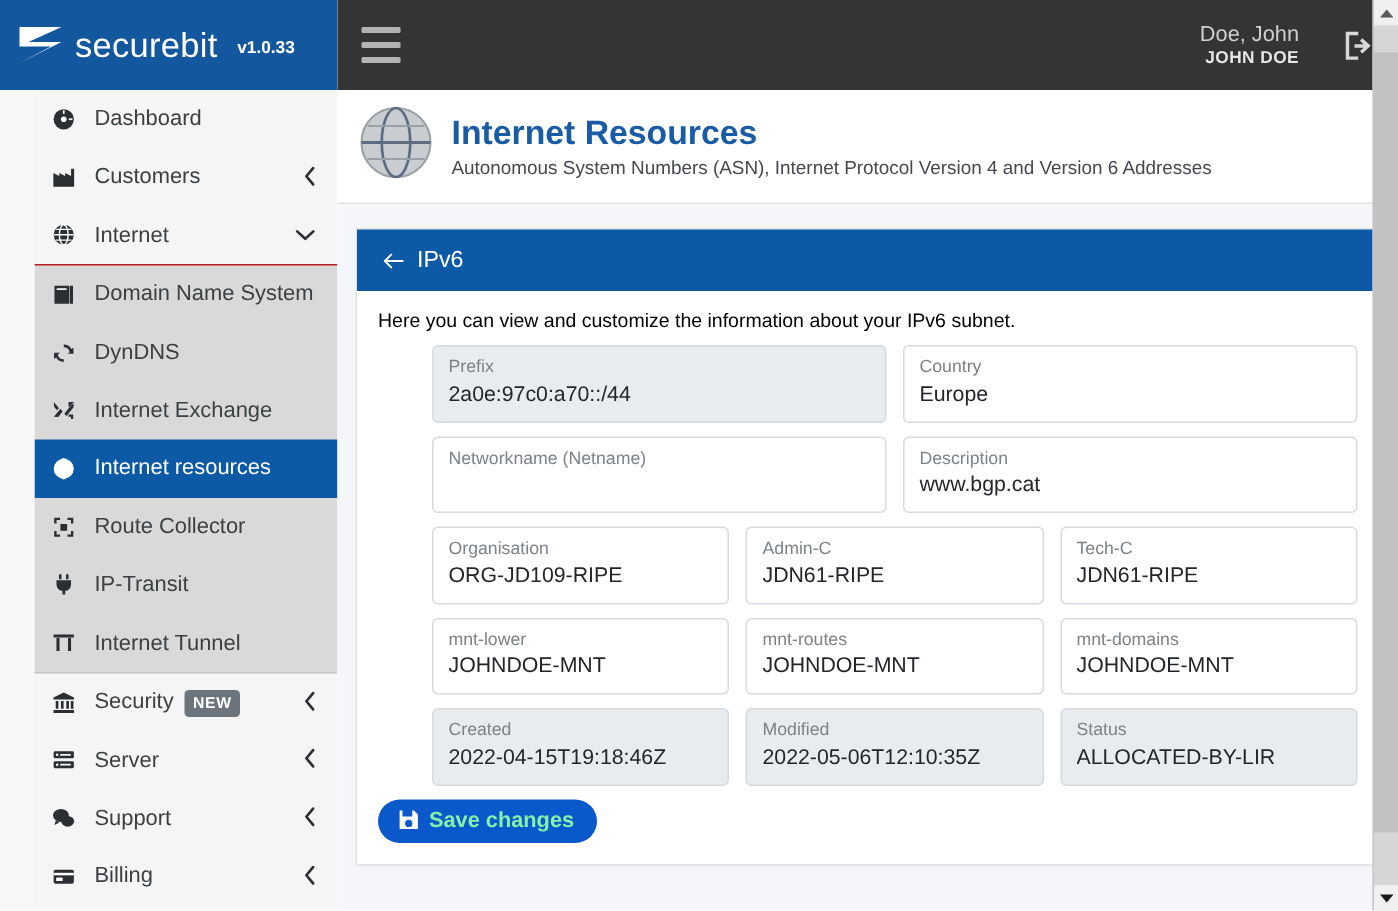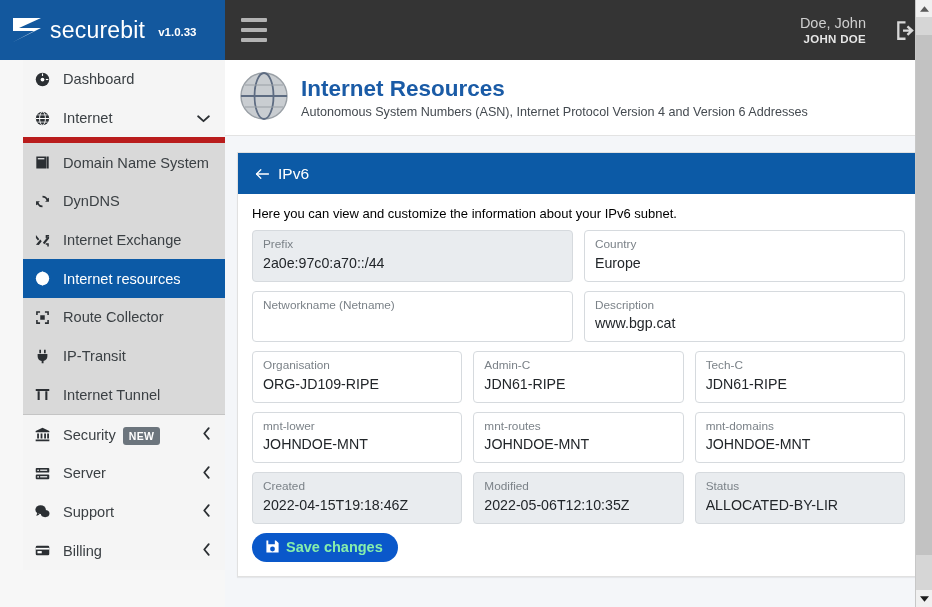--- a/index.html
+++ b/index.html
@@ -27,21 +27,21 @@
   .brand-name {
     color: #ffffff; font-size: 23px; letter-spacing: .2px; font-weight: 400;
   }
   .brand-ver {
     color: #ffffff; font-size: 11.5px; font-weight: bold; margin-left: 13px;
     padding-top: 4px;
   }
 
   .nav { flex: 1 1 auto; overflow: hidden; margin-left: 23px; }
   .nav-group-top { background: #f5f5f5; }
-  .nav-group-sub { background: #d9d9d9; border-top: 6px solid #b91c1c; }
+  .nav-group-sub { background: #d9d9d9; border-top: 1px solid #b91c1c; }
   .nav-group-bot { background: #f5f5f5; border-top: 1px solid #c4c4c4; }
 
   .nav-item {
     display: flex; align-items: center;
     height: 38.7px; padding: 0 14px 0 12px;
     color: #3b4044; font-size: 14.6px; white-space: nowrap;
     cursor: pointer;
   }
   .nav-item.active { background: #0c5aa6; color: #ffffff; }
   .nav-ico {
@@ -110,21 +110,21 @@
   }
   .card-head {
     background: #0c5aa6; color: #ffffff; height: 41px;
     display: flex; align-items: center; padding: 0 16px;
     font-size: 15.5px;
   }
   .back-arrow { margin-right: 7px; display: inline-flex; align-items: center; cursor: pointer; }
   .card-body { padding: 12px 14px 14px 14px; }
   .helper-text { font-size: 13px; color: #000000; margin-bottom: 9px; }
 
-  .row { display: flex; gap: 11px; margin-bottom: 9px; }
+  .row { display: flex; gap: 11px; margin-bottom: 9px; margin-left: 36px; }
   .field {
     flex: 1 1 0; border: 1px solid #d6dade; border-radius: 4px;
     padding: 6px 10px 7px 10px; background: #ffffff; min-width: 0;
   }
   .field.disabled { background: #e9ecef; border-color: #d6dade; }
   .field-label { font-size: 11.8px; color: #7b8288; line-height: 1.35; }
   .field-value {
     font-size: 14.2px; color: #22262a; line-height: 1.45;
     white-space: nowrap; overflow: hidden; text-overflow: ellipsis;
   }
@@ -178,20 +178,31 @@
           <div class="nav-item">
             <span class="nav-ico">
               <svg viewBox="0 0 16 16" width="15" height="15" fill="currentColor">
                 <circle cx="8" cy="8" r="7.2"></circle>
                 <circle cx="8" cy="8" r="2" fill="#fff"></circle>
                 <rect x="7.4" y="1.6" width="1.2" height="2.6" fill="#fff"></rect>
                 <rect x="11.6" y="7.4" width="2.6" height="1.2" fill="#fff"></rect>
               </svg>
             </span>
             <span class="nav-label">Dashboard</span>
+          </div>
+          <div class="nav-item">
+            <span class="nav-ico">
+              <svg viewBox="0 0 16 16" width="15" height="15" fill="currentColor">
+                <path d="M0.6 14.4V4.6l4.2 2.1V4.6l4.2 2.1V4.6l4.2 2.1V1.6h2.2v12.8z"></path>
+              </svg>
+            </span>
+            <span class="nav-label">Customers</span>
+            <span class="nav-caret"><svg viewBox="0 0 10 16" width="9" height="15" fill="none" stroke="currentColor" stroke-width="2" stroke-linecap="round" stroke-linejoin="round">
+                <path d="M7.5 2 L2.5 8 L7.5 14"></path>
+              </svg></span>
           </div>
           <div class="nav-item">
             <span class="nav-ico">
               <svg viewBox="0 0 16 16" width="15" height="15" fill="currentColor">
                 <circle cx="8" cy="8" r="7.1"></circle>
                 <ellipse cx="8" cy="8" rx="3.1" ry="7.1" fill="none" stroke="#fff" stroke-width="1"></ellipse>
                 <line x1="1" y1="8" x2="15" y2="8" stroke="#fff" stroke-width="1.1"></line>
                 <line x1="2.6" y1="4.2" x2="13.4" y2="4.2" stroke="#fff" stroke-width=".8"></line>
                 <line x1="2.6" y1="11.8" x2="13.4" y2="11.8" stroke="#fff" stroke-width=".8"></line>
               </svg>

